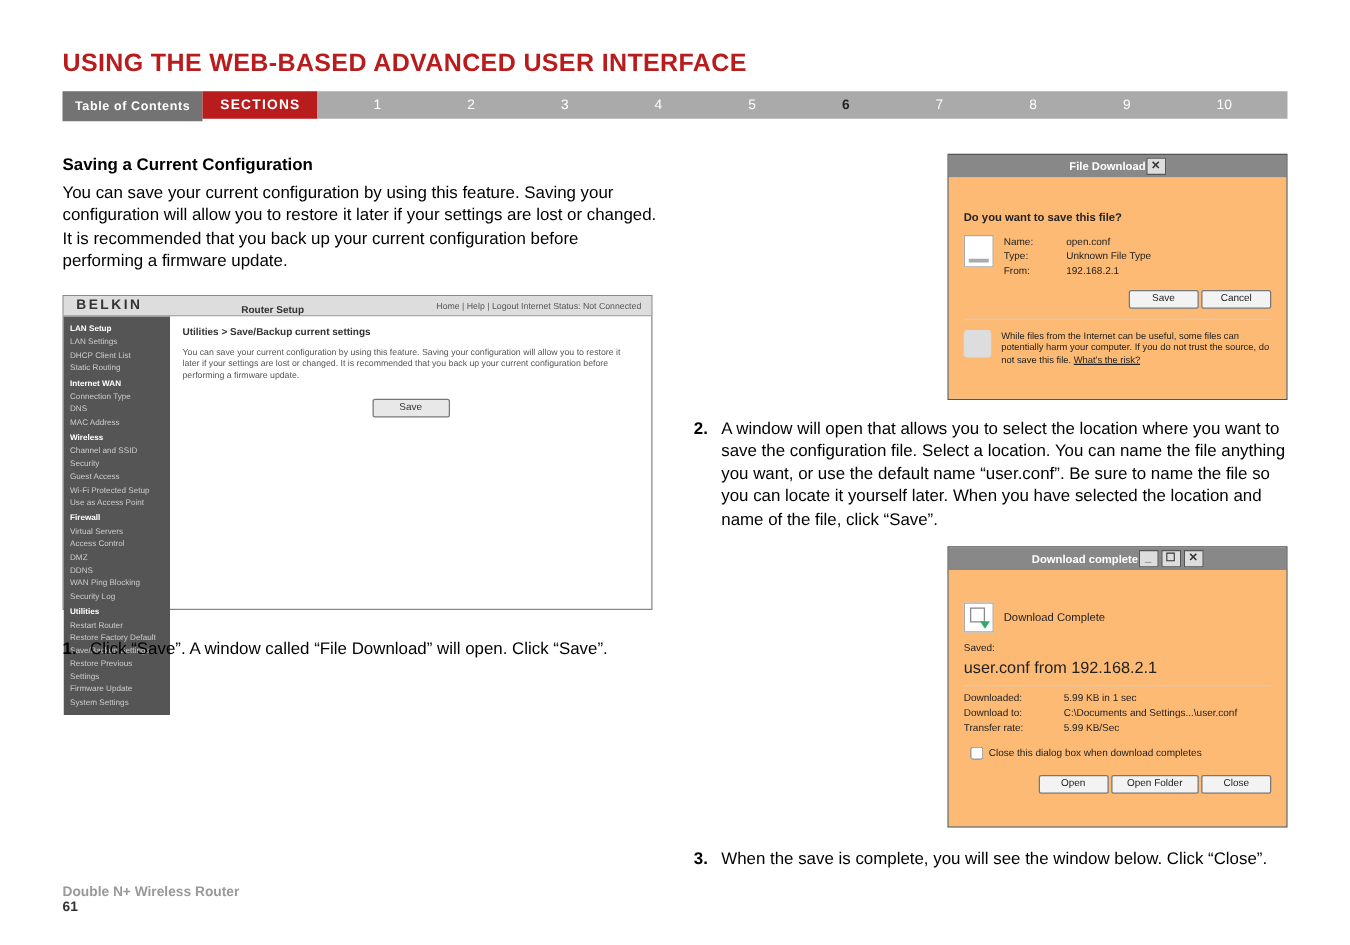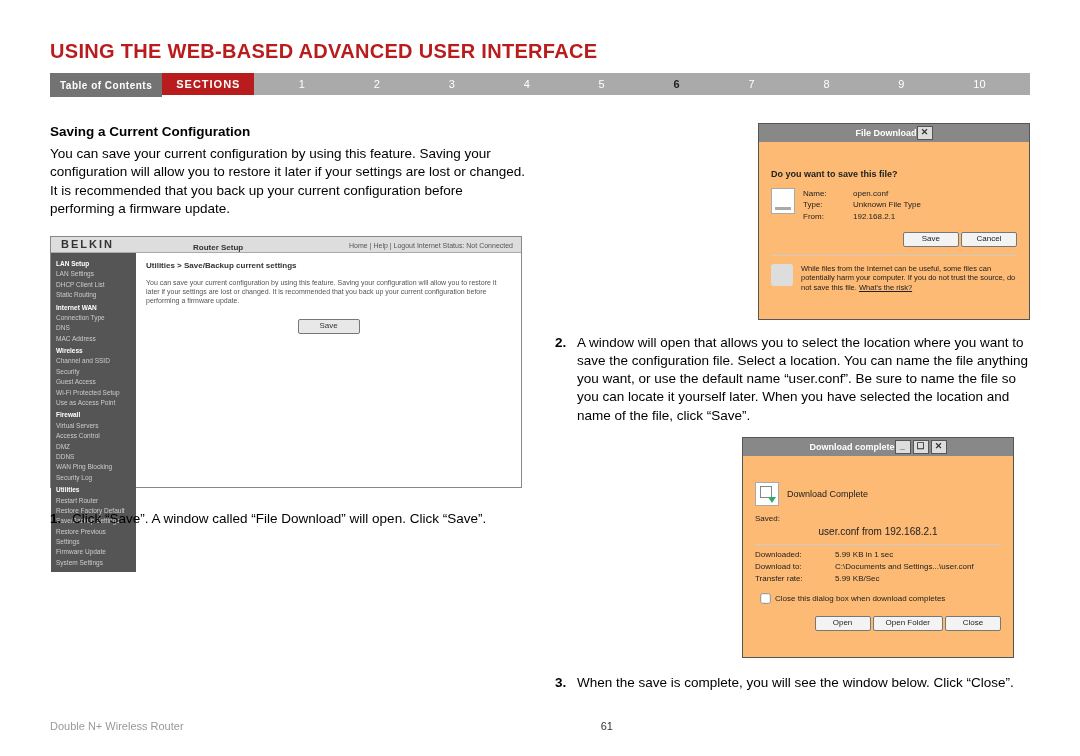--- a/index.html
+++ b/index.html
@@ -81,24 +81,25 @@
   .para { margin-bottom: 8px; }
   .step-row { display: flex; margin-bottom: 12px; }
   .step-num { font-weight: bold; width: 22px; flex: none; }
   .step-body { flex: 1; }
   .footer {
     position: absolute;
     bottom: 24px;
     left: 50px;
     right: 50px;
     display: flex;
-    justify-content: space-between;
+    justify-content: flex-start;
     font-size: 11px;
     color: #999;
-    font-weight: normal;
+    font-weight: bold;
+    flex-direction: column;
   }
   .footer .pg { color: #333; }
 
   
   .belkin-box {
     border: 1px solid #888;
     width: 470px;
     height: 250px;
     margin: 18px 0 22px 0;
     background: #fff;
@@ -239,21 +240,21 @@
   }
   .dl-icon::before{
     content:""; position:absolute; left:4px; top:3px; width:10px; height:10px;
     border:1px solid #888;
   }
   .dl-icon::after{
     content:""; position:absolute; right:2px; bottom:2px;
     width:0;height:0;border-left:4px solid transparent;border-right:4px solid transparent;border-top:6px solid #3a6;
   }
   .file-dl { width: 270px; margin-left: auto; margin-right:0; }
-  .dl-complete { width: 270px; margin: 6px 16px 16px auto; }
+  .dl-complete { width: 270px; margin: 6px 0 16px auto; }
 </style>
 </head>
 <body>
 
 <div class="page">
   <div class="page-title">USING THE WEB-BASED ADVANCED USER INTERFACE</div>
 
   <div class="nav-bar">
     <div class="nav-toc">Table of Contents</div>
     <div class="nav-sections">SECTIONS</div>
@@ -373,21 +374,21 @@
             <span class="win-x">☐</span>
             <span class="win-x">✕</span>
           </span>
         </div>
         <div class="win-body">
           <div class="win-row" style="align-items:center; margin-bottom:8px;">
             <div class="dl-icon"></div>
             <div style="font-size:9px;">Download Complete</div>
           </div>
           <div style="font-size:8px;">Saved:</div>
-          <div style="font-size:10px; margin-bottom:6px;text-align:center;">user.conf from 192.168.2.1</div>
+          <div style="font-size:13px; margin-bottom:6px;">user.conf from 192.168.2.1</div>
           <hr style="border:none;border-top:1px solid #ccc;margin:4px 0;">
           <div class="kv-grid">
             <div class="r">
                 <span class="l">Downloaded:</span>
                 <span>5.99 KB in 1 sec</span>
               </div>
             <div class="r">
                 <span class="l">Download to:</span>
                 <span>C:\Documents and Settings...\user.conf</span>
               </div>

